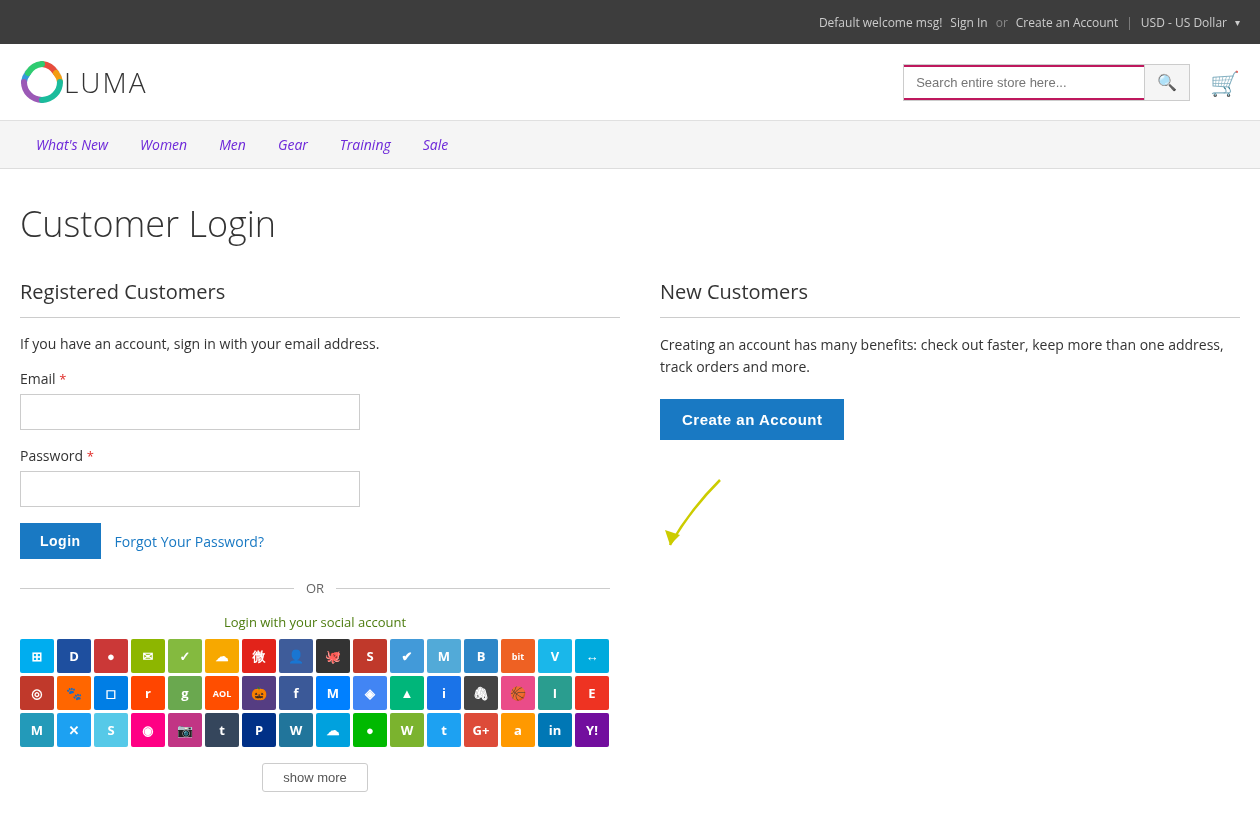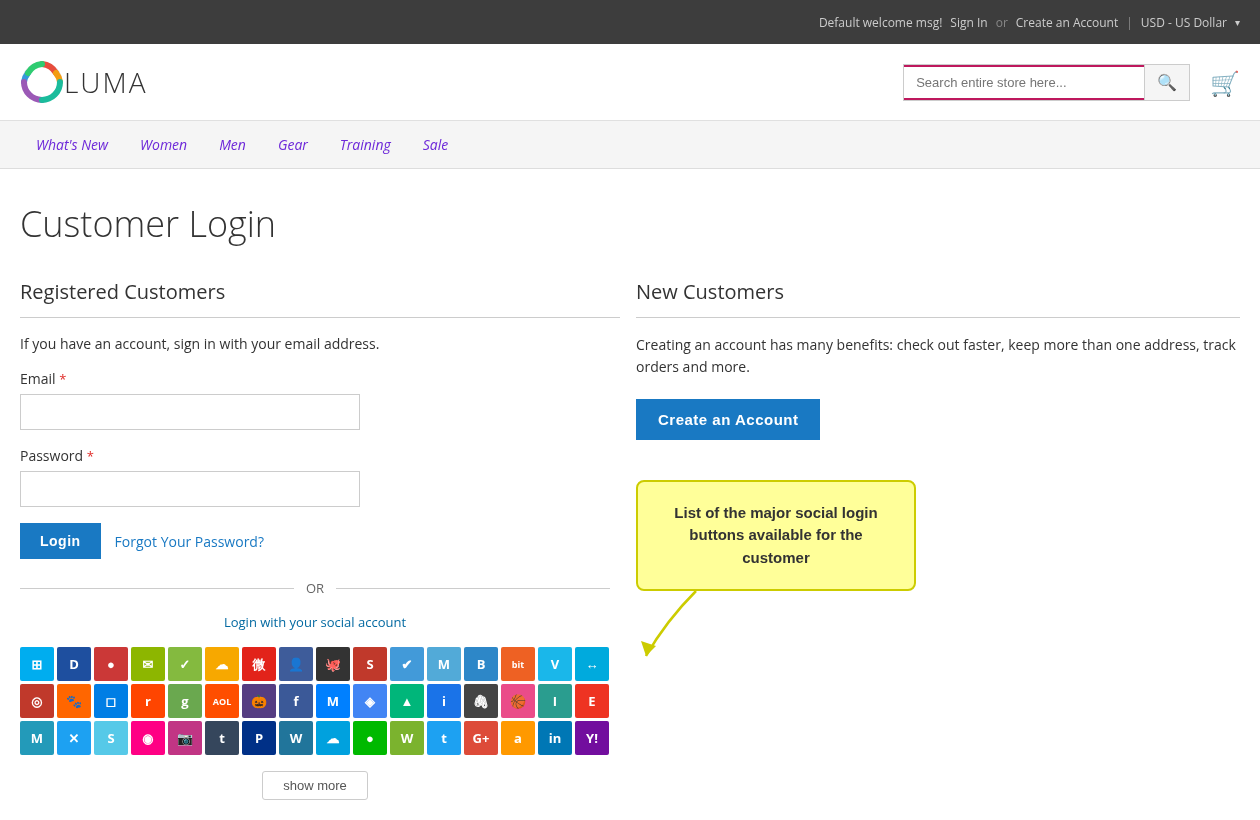--- a/index.html
+++ b/index.html
@@ -110,21 +110,21 @@
     .page-title {
       font-size: 36px;
       font-weight: 300;
       color: #333;
       margin-bottom: 30px;
     }
 
     
     .columns {
       display: flex;
-      gap: 16px;
+      gap: 40px;
     }
     .left-col {
       flex: 0 0 600px;
       max-width: 600px;
     }
     .right-col {
       flex: 1;
     }
 
     
@@ -216,23 +216,23 @@
     }
     .or-text {
       padding: 0 12px;
       color: #666;
       font-size: 13px;
     }
 
     
     .social-login-label {
       text-align: center;
-      color: #0369a1;
-      font-size: 13px;
-      margin-bottom: 16px;
+      color: #4d7c0f;
+      font-size: 13px;
+      margin-bottom: 8px;
       width: 590px;
     }
 
     .social-grid {
       display: flex;
       flex-wrap: wrap;
       gap: 3px;
       width: 590px;
     }
 
@@ -440,23 +440,20 @@
 
     <div class="right-col">
       <h2 class="section-title">New Customers</h2>
 
       <p class="new-customers-desc">Creating an account has many benefits: check out faster, keep more than one address, track orders and more.</p>
 
       <button class="btn-create">Create an Account</button>
 
       
       <div class="annotation-container" style="margin-top: 40px;">
-        <div class="speech-bubble">
-          <span>List of the major social login buttons available for the customer</span>
-        </div>
         
         <svg width="200" height="80" viewBox="0 0 200 80" style="display:block; margin-top: -10px;">
           <path d="M60 10 Q30 40 10 75" stroke="#cccc00" stroke-width="2.5" fill="none"></path>
           <polygon points="10,75 5,60 20,65" fill="#cccc00"></polygon>
         </svg>
       </div>
     </div>
 
   </div>
 

